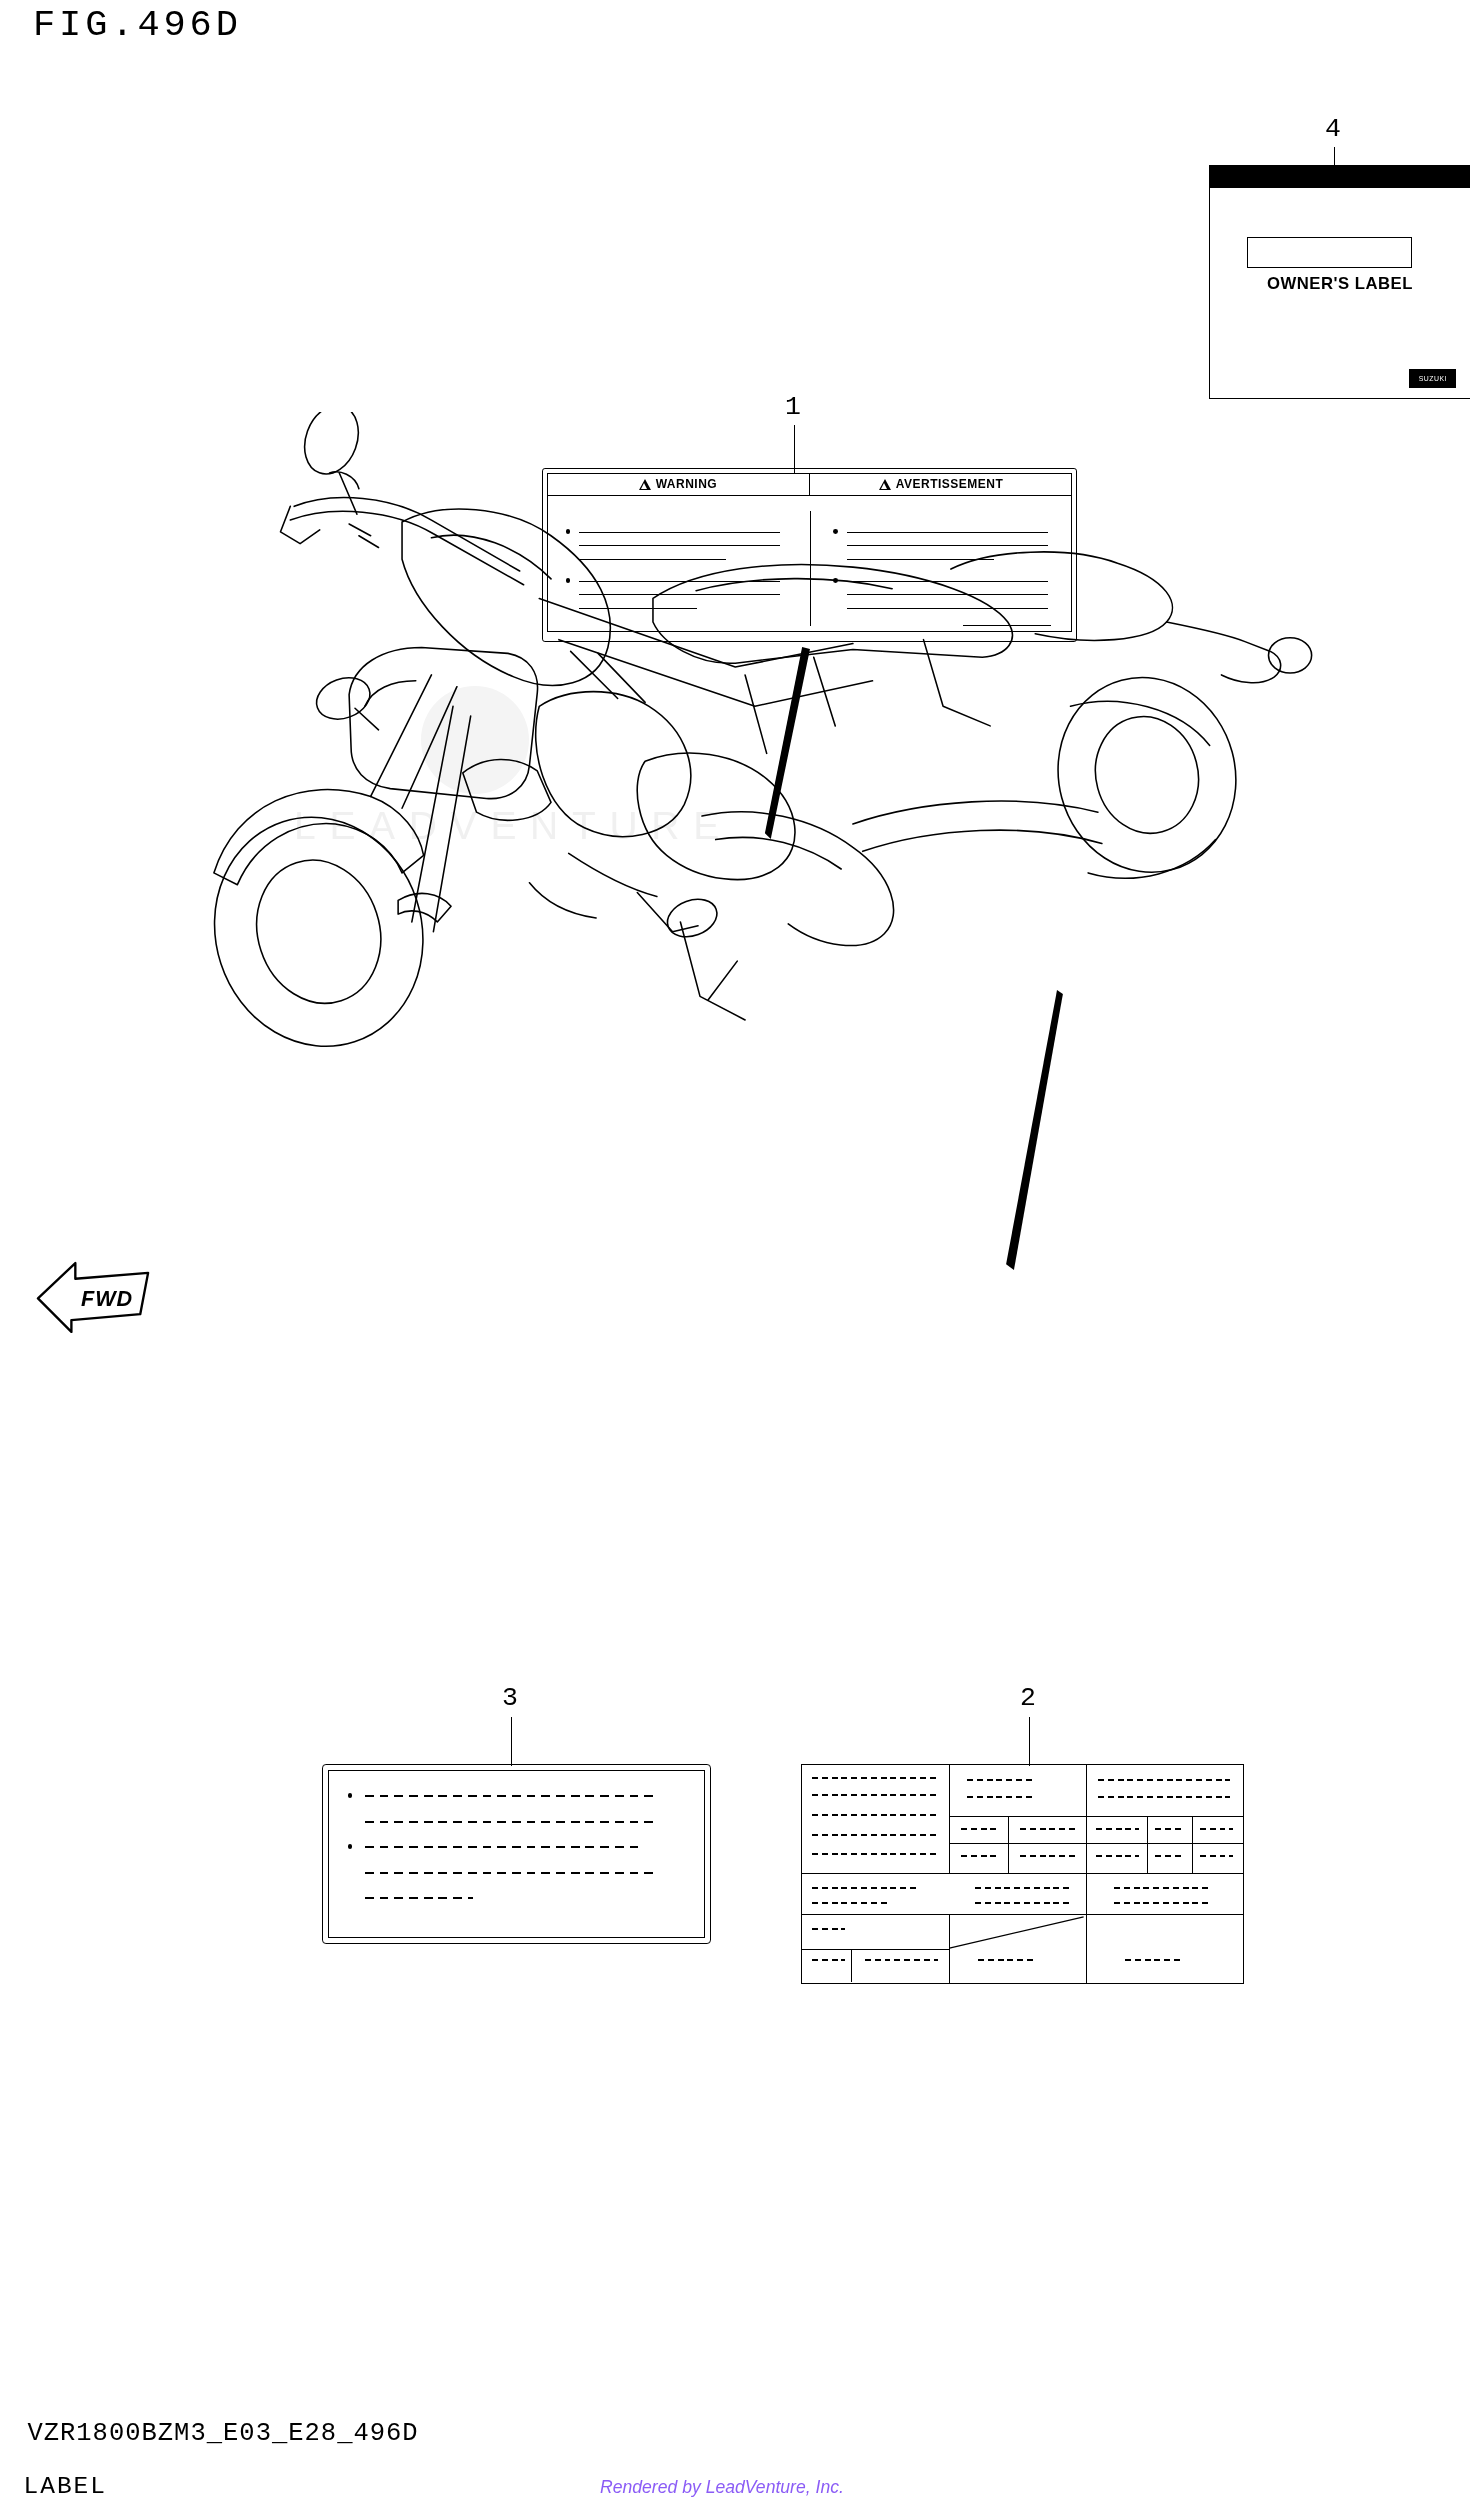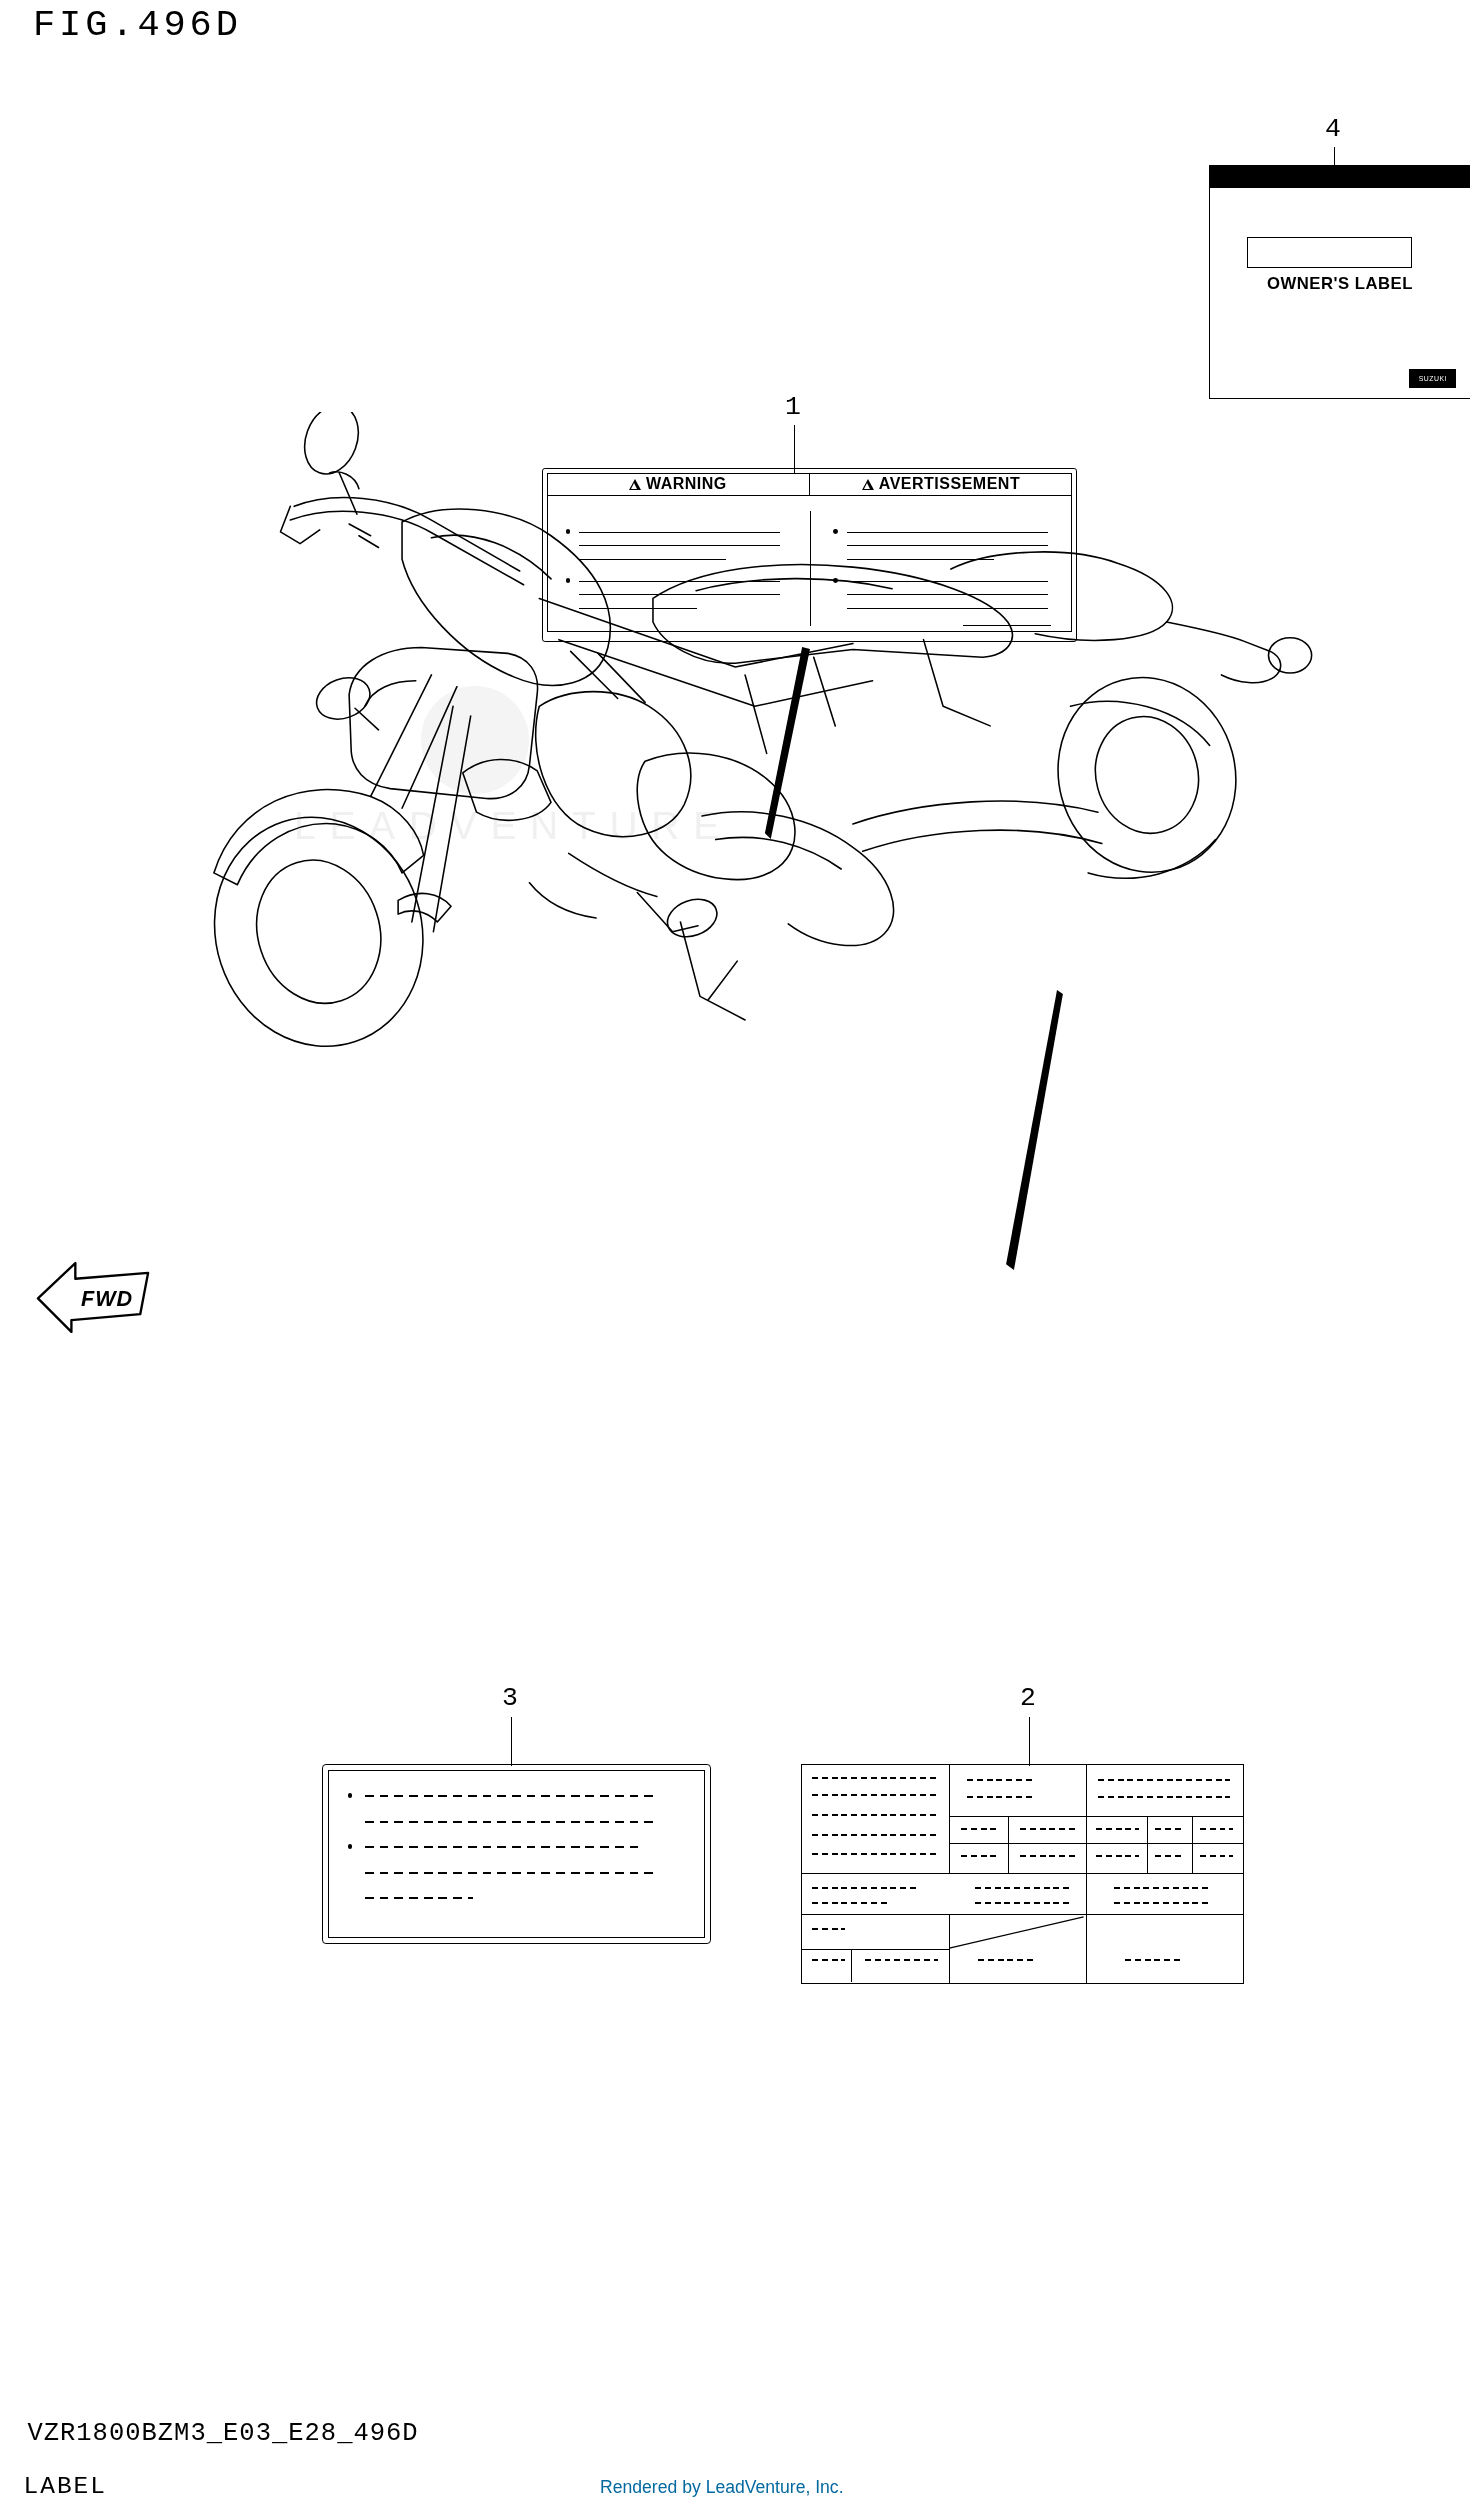--- a/index.html
+++ b/index.html
@@ -39,21 +39,22 @@
     top: 2473px;
     font-family: "Liberation Mono", monospace;
     font-size: 24.5px;
     letter-spacing: 2px;
   }
   .footer-credit {
     position: absolute;
     left: 600px;
     top: 2477px;
     font-size: 17.6px;
-    color: #0369a1;
+    color: #8b5cf6;
+    font-style: italic;
   }
 
   
   .callout {
     position: absolute;
     font-family: "Liberation Mono", monospace;
     font-size: 26.5px;
   }
   .leader {
     position: absolute;
@@ -86,21 +87,21 @@
     height: 22.5px;
     border-bottom: 1.3px solid #000;
     display: flex;
   }
   #part1 .headcell {
     flex: 1;
     display: flex;
     align-items: center;
     justify-content: center;
     gap: 4.9px;
-    font-size: 16px;
+    font-size: 12px;
     font-weight: bold;
     letter-spacing: 0.5px;
   }
   #part1 .headcell + .headcell { border-left: 1.3px solid #000; }
   #part1 .vdiv {
     position: absolute;
     left: 50%;
     top: 27.4px;
     bottom: 9.8px;
     width: 1.3px;

